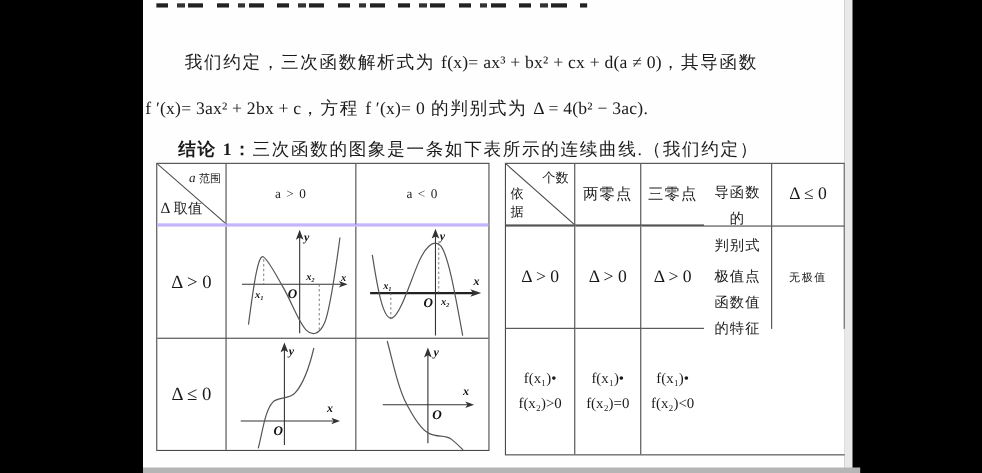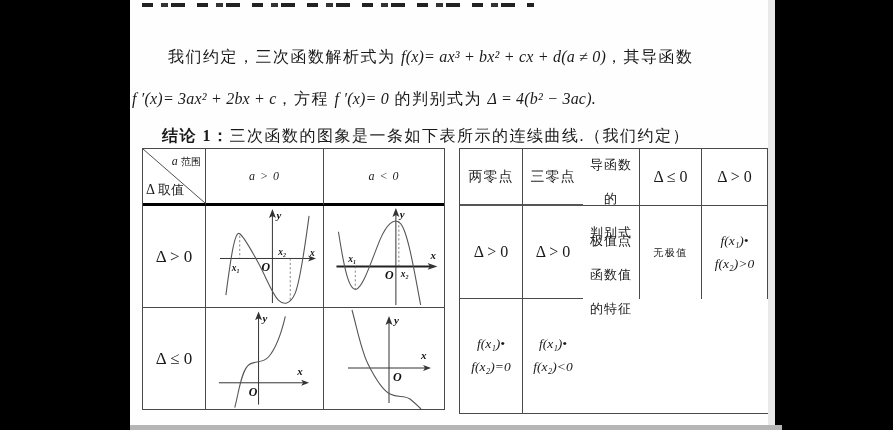--- a/index.html
+++ b/index.html
@@ -33,48 +33,48 @@
       #222 29px 43px, transparent 43px 55px);
   }
   .heading{
     position:absolute;left:18px;top:12px;
     font-size:18px;font-weight:bold;letter-spacing:2px;
   }
   .para1{position:absolute;left:38px;top:47px;font-size:16px;white-space:nowrap;}
   .para2{position:absolute;left:2px;top:89px;font-size:16px;white-space:nowrap;}
   .conclusion{position:absolute;left:32px;top:126px;font-size:16px;white-space:nowrap;}
   .cjk{letter-spacing:1.5px;}
-  .math{font-style:italic;font-family:"Liberation Serif",serif;letter-spacing:0.2px;}
+  .math{font-family:"Liberation Serif",serif;letter-spacing:0.2px;}
   .bold{font-weight:bold;}
 
   
   .tbl{position:absolute;display:grid;border:1px solid #4a4a4a;background:#fff;}
   .tbl .cell{
     border-right:1px solid #4a4a4a;border-bottom:1px solid #4a4a4a;
     position:relative;display:flex;align-items:center;justify-content:center;
     box-sizing:border-box;
   }
   .tbl .cell.last-col{border-right:none;}
   .tbl .cell.last-row{border-bottom:none;}
 
   .tbl-left{left:12px;top:148px;grid-template-columns:63px 118px 120px;grid-template-rows:57px 102px 101px;}
-  .tbl-left .hdr{border-bottom:3px solid #000000;}
+  .tbl-left .hdr{border-bottom:3px solid #c4b5fd;}
   .tbl-right{left:329px;top:148px;grid-template-columns:63px 60px 57px 62px 66px;grid-template-rows:57px 93px 114px;}
   .tbl-right .hdr{border-bottom:2px solid #555;}
 
   .diag-svg{position:absolute;inset:0;width:100%;height:100%;}
   .diag-svg line{stroke:#4a4a4a;stroke-width:1;}
   .corner{font-size:12px;}
   .corner .pos{position:absolute;white-space:nowrap;}
 
   .colhdr{font-size:14px;letter-spacing:1px;}
   .colhdr.math-hdr{font-size:12px;}
   .rowlabel{font-size:17px;}
   .val-cell{font-size:16px;}
-  .stack{display:flex;flex-direction:column;align-items:center;justify-content:center;gap:16px;font-size:13px;letter-spacing:1px;margin-top:44px;}
+  .stack{display:flex;flex-direction:column;align-items:center;justify-content:center;gap:6px;font-size:13px;letter-spacing:1px;margin-top:44px;}
   .extremum{display:flex;flex-direction:column;align-items:center;justify-content:center;font-size:13.5px;line-height:1.7;}
   .extremum .math{letter-spacing:0;}
 
   .graph-svg{width:100%;height:100%;display:block;}
   .graph-svg .axis{stroke:#333;stroke-width:1;fill:none;}
   .graph-svg .axis-bold{stroke:#222;stroke-width:2;fill:none;}
   .graph-svg .curve{stroke:#555;stroke-width:1.1;fill:none;}
   .graph-svg .dash{stroke:#666;stroke-width:0.8;stroke-dasharray:2.2,2.2;fill:none;}
   .graph-svg .arrow{fill:#333;stroke:none;}
   .graph-svg text{font-family:"Liberation Serif",serif;font-style:italic;fill:#111;}
@@ -166,20 +166,28 @@
         <path class="curve" d="M 28 2 C 33 20, 37 42, 44 56 C 51 70, 58 82, 66 86 C 74 90, 80 87, 86 91 C 91 95, 95 99, 97 101"></path>
         <text class="axlbl" x="70" y="16">y</text>
         <text class="axlbl" x="97" y="51">x</text>
         <text class="olbl" x="69" y="73">O</text>
       </svg>
     </div>
   </div>
 
   <div class="tbl tbl-right">
 
+    <div class="cell hdr corner">
+      <svg class="diag-svg" viewBox="0 0 63 57" preserveAspectRatio="none">
+          <line x1="0" y1="0" x2="63" y2="57"></line>
+        </svg>
+      <span class="pos" style="right:5px;top:4px;font-size:12px;">个数</span>
+      <span class="pos" style="left:4px;top:19px;font-size:12px;">依</span>
+      <span class="pos" style="left:4px;bottom:3px;font-size:12px;">据</span>
+    </div>
     <div class="cell hdr colhdr">两零点</div>
     <div class="cell hdr colhdr last-col">三零点</div>
 
     <div class="cell">
       <div class="stack">
         <span>导函数</span>
         <span>的</span>
         <span>判别式</span>
       </div>
     </div>

